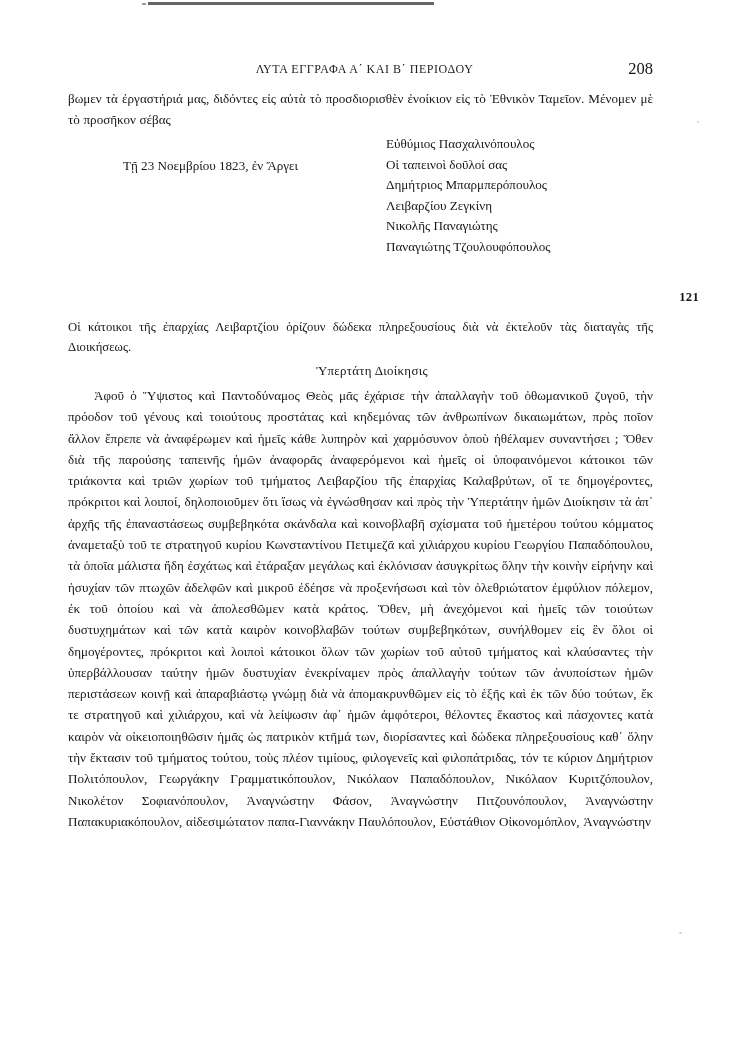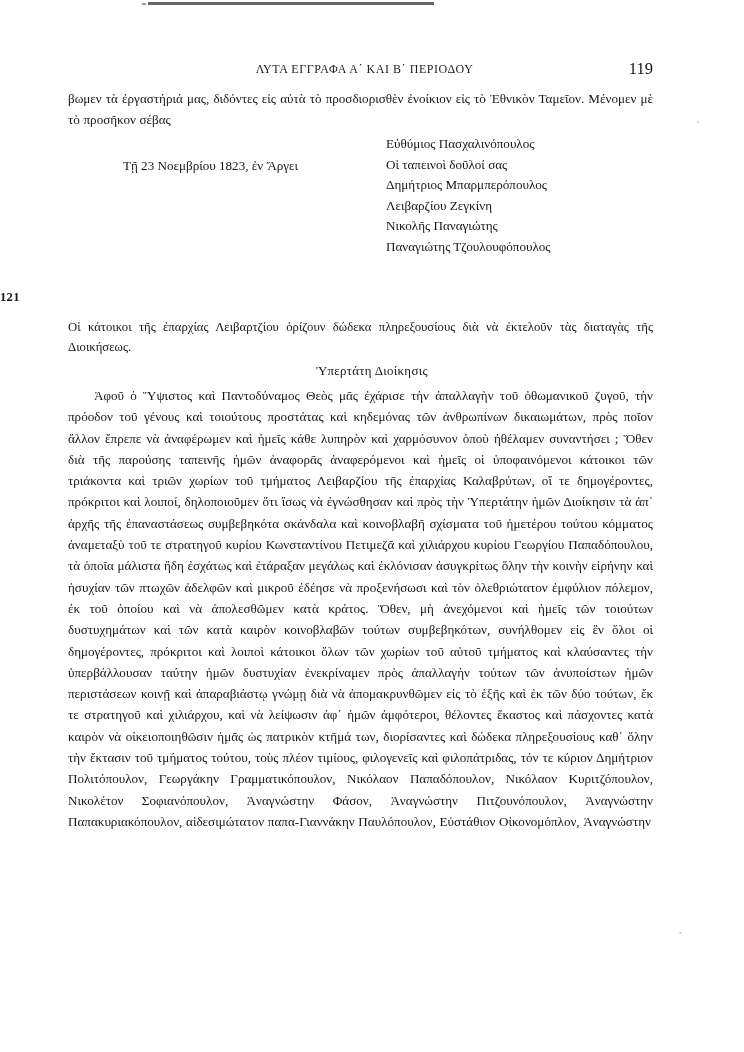--- a/index.html
+++ b/index.html
@@ -115,21 +115,21 @@
     line-height: 20.6px;
     white-space: nowrap;
   }
 
   
   .doc-number {
     position: absolute;
     top: 290px;
     left: 0;
     width: 699px;
-    text-align: left;
+    text-align: right;
     font-size: 12.6px;
     font-weight: bold;
     letter-spacing: .3px;
   }
   .summary {
     position: absolute;
     top: 317px;
     left: 68px;
     width: 585px;
     margin: 0;
@@ -157,21 +157,21 @@
 
   <div class="scan-edge-artifact"></div>
   <div class="scan-edge-artifact tick"></div>
   <div class="speck" style="left:163px; top:104px; width:2px; height:2px;"></div>
   <div class="speck" style="left:697px; top:121px; width:2px; height:2px;"></div>
   <div class="speck" style="left:94px; top:606px; width:2px; height:2px;"></div>
   <div class="speck" style="left:679px; top:932px; width:3px; height:2px;"></div>
 
   <div class="running-head">
     <div class="head-title">ΛΥΤΑ ΕΓΓΡΑΦΑ Α΄ ΚΑΙ Β΄ ΠΕΡΙΟΔΟΥ</div>
-    <div class="folio">119</div>
+    <div class="folio">208</div>
   </div>
 
   <div class="col opening">
     <p class="body">βωμεν τὰ ἐργαστήριά μας, διδόντες εἰς αὐτὰ τὸ προσδιορισθὲν ἐνοίκιον εἰς τὸ Ἐθνικὸν Ταμεῖον. Μένομεν μὲ τὸ προσῆκον σέβας</p>
   </div>
 
   <div class="closing-block">
     <div class="date-line">Τῇ 23 Νοεμβρίου 1823, ἐν Ἄργει</div>
 
     <div class="signatures">

